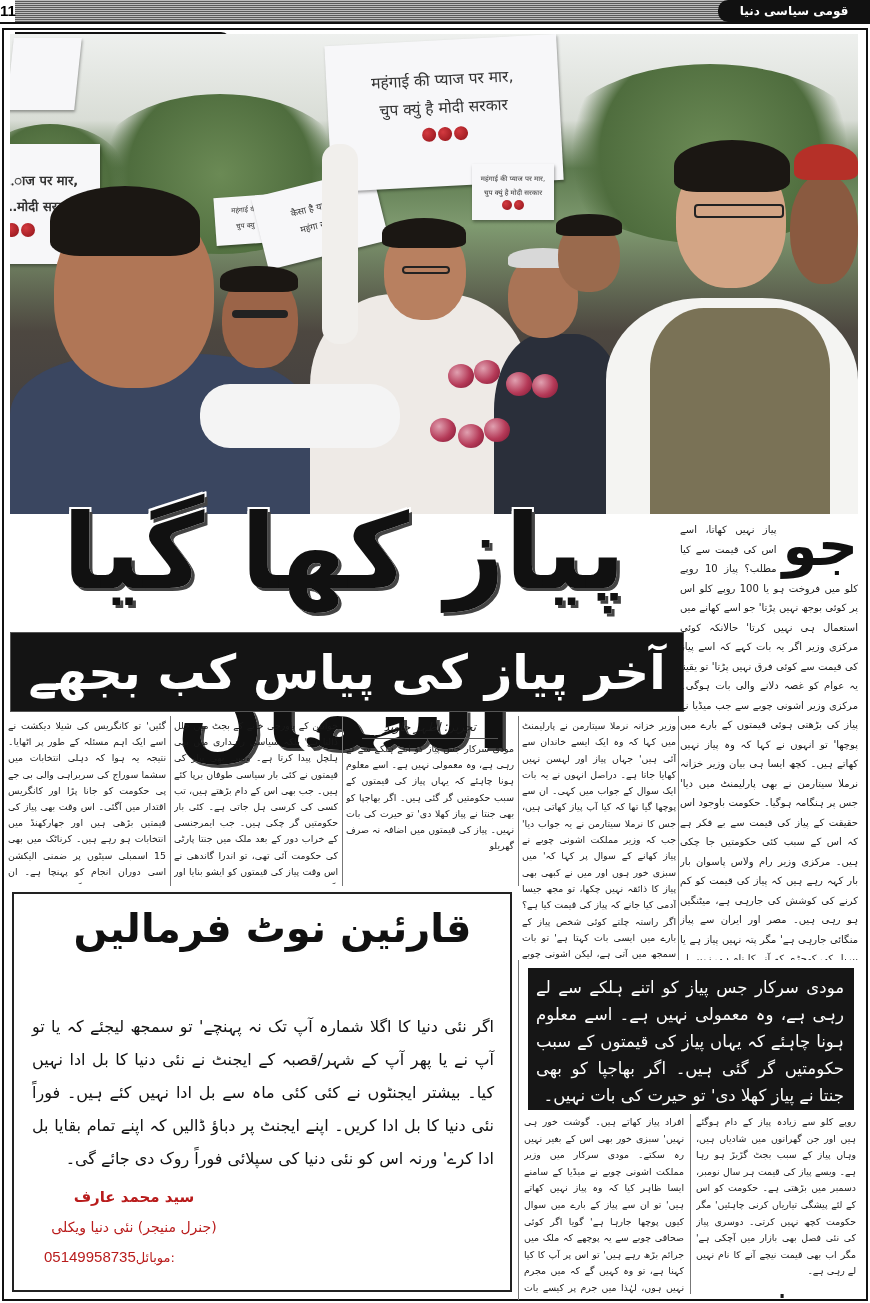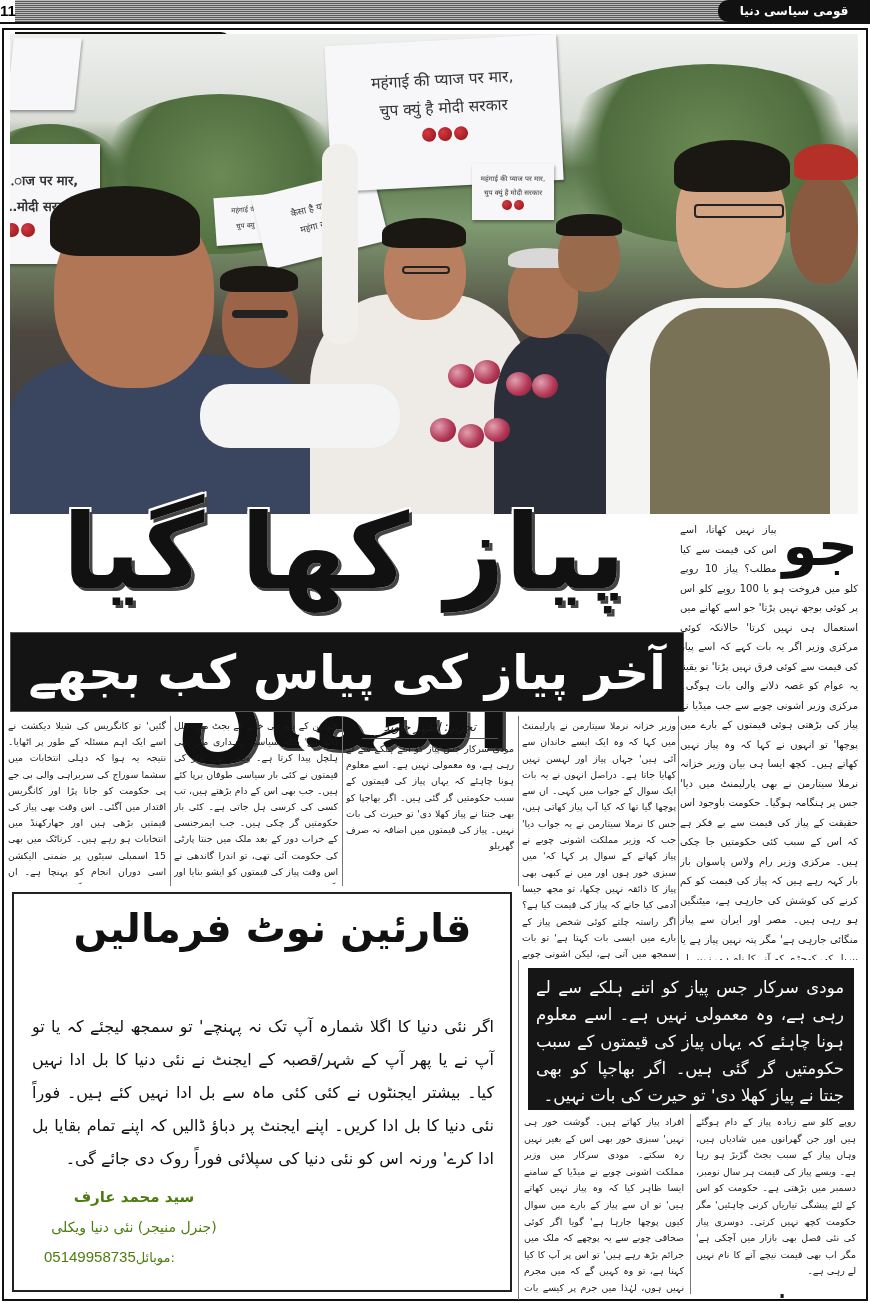--- a/index.html
+++ b/index.html
@@ -65,21 +65,21 @@
 
   
   .notice { position: absolute; left: 12px; top: 892px; width: 500px; height: 400px; border: 2px solid #222; background: #fff; }
   .notice-title { position: absolute; left: 0; top: 6px; width: 496px; direction: rtl; text-align: center;
     font-family: "DejaVu Sans", sans-serif; font-weight: bold; font-size: 40px; line-height: 56px; color: #111; letter-spacing: -1px; padding-left: 21px; }
   .notice-band { position: absolute; left: 4px; top: 66px; width: 488px; height: 42px; background: #161616; color: #fff;
     direction: rtl; text-align: right; font-family: "DejaVu Sans", sans-serif; font-size: 20px; line-height: 42px; padding-right: 12px; }
   .notice-body { position: absolute; left: 18px; top: 116px; width: 462px; direction: rtl; text-align: justify;
     font-family: "DejaVu Sans", sans-serif; font-size: 16px; line-height: 33px; color: #111; }
   .notice-sig { position: absolute; left: 30px; top: 288px; width: 180px; text-align: center; direction: rtl;
-    font-family: "DejaVu Sans", sans-serif; color: #4d7c0f; }
+    font-family: "DejaVu Sans", sans-serif; color: #b91c1c; }
   .sig-name { font-size: 15px; line-height: 30px; font-weight: bold; }
   .sig-role { font-size: 14px; line-height: 30px; }
   .sig-phone { font-size: 15px; line-height: 30px; text-align: left; direction: ltr; font-family: "Liberation Sans", sans-serif; }
 </style>
 </head>
 <body>
 
 <div class="header">
   <div class="page-no">11</div>
   <div class="issue">Nai duniya Weekly - 16 to 22 Dec. 2019</div>

